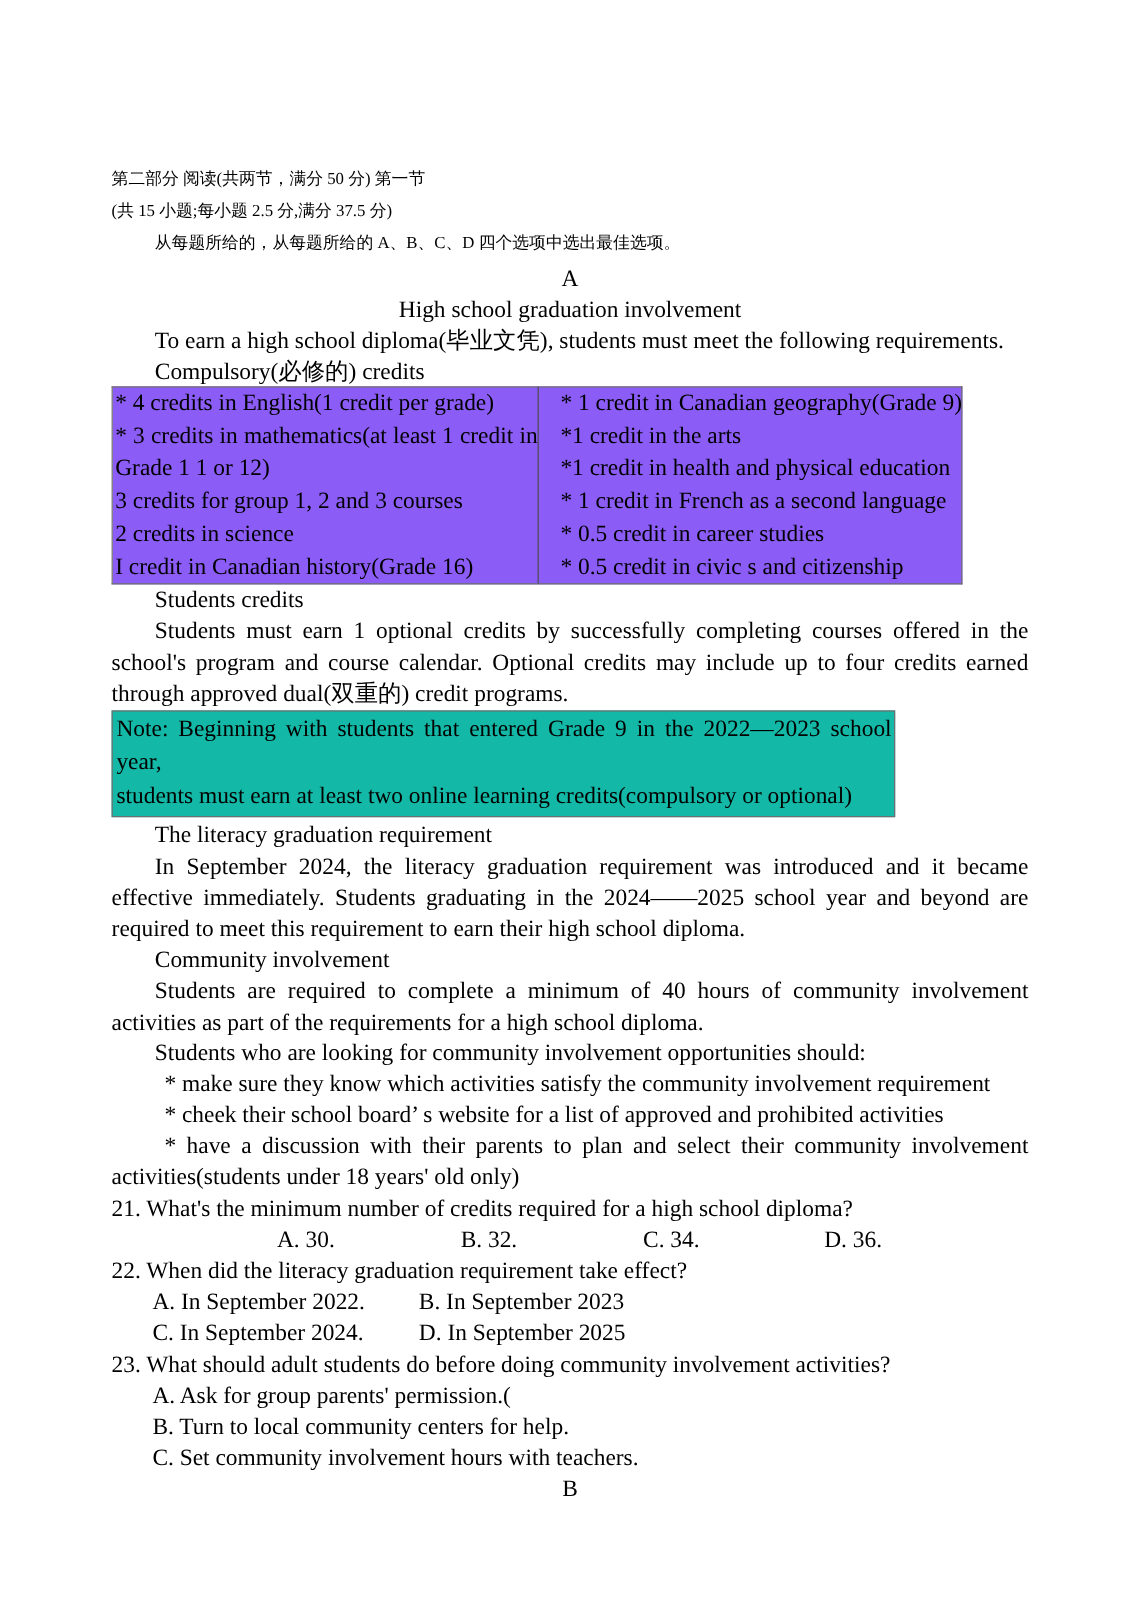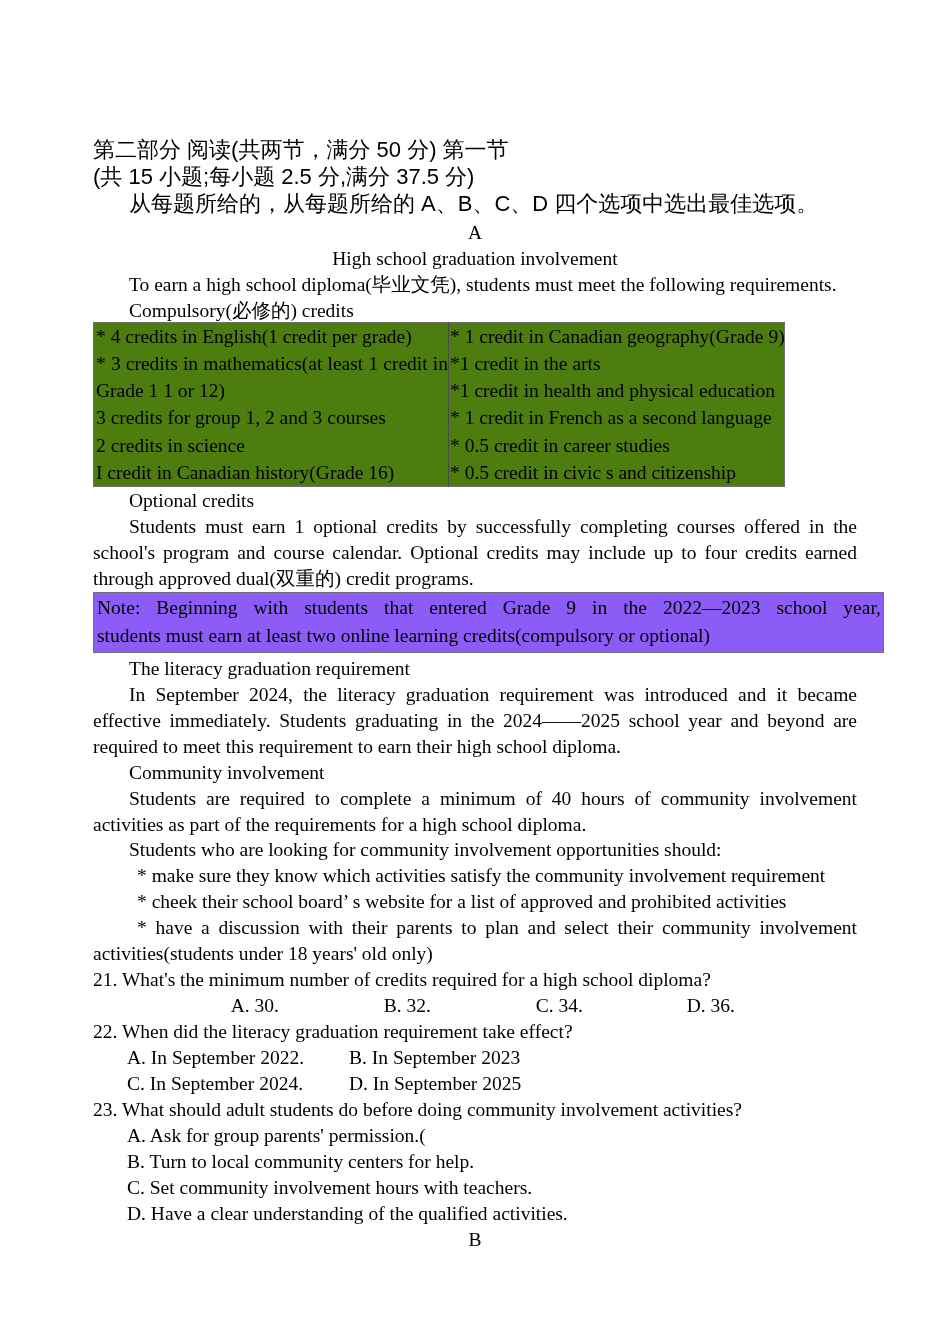--- a/index.html
+++ b/index.html
@@ -26,24 +26,24 @@
     padding: 0;
   }
 
   .content {
     position: absolute;
     left: 93px;
     top: 136px;
     width: 764px;
   }
   .cnline {
-    font-size: 22px;
+    font-size: 14px;
     line-height: 27px;
     margin: 0;
-    font-family: Liberation Sans, sans-serif;
+    font-family: Liberation Serif, serif;
     white-space: nowrap;
   }
 
   .para {
     font-size: 19.5px;
     line-height: 25.8px;
     margin: 0;
     text-align: justify;
     text-justify: inter-word;
     text-indent: 36px;
@@ -85,48 +85,48 @@
     margin: 0;
     background: #efefef;
     border: 1px solid #6f6f6f;
     table-layout: fixed;
     margin-top: -2px;
   }
   .credits-table td {
     border: none;
     vertical-align: top;
     padding: 0;
-    background: #4d7c0f;
+    background: #8b5cf6;
   }
   .credits-table td.left-col {
     width: 352px;
     border-right: 1px solid #4a4a4a;
     padding-left: 2px;
   }
   .credits-table td.right-col {
     width: 334px;
-    padding-left: 1px;
+    padding-left: 18px;
   }
   .cellline {
     font-size: 19.5px;
     line-height: 27.2px;
     margin: 0;
     white-space: nowrap;
   }
   .cellline.spread {
     white-space: normal;
     text-align: justify;
     text-align-last: justify;
   }
 
   
   .note-box {
-    width: 791px;
+    width: 653px;
     border: 1px solid #6f6f6f;
-    background: #8b5cf6;
+    background: #14b8a6;
     padding: 1px 2px 2px 3px;
     box-sizing: border-box;
     margin-top: 1px;
   }
   .note-line {
     font-size: 19.5px;
     line-height: 28px;
     margin: 0;
   }
   .note-line.j {
@@ -201,21 +201,21 @@
           <div class="cellline">* 1 credit in French as a second language</div>
           <div class="cellline">* 0.5 credit in career studies</div>
           <div class="cellline">* 0.5 credit in civic s and citizenship</div>
         </td>
       </tr>
     </tbody>
       </table>
 
     <div class="gap-xs"></div>
 
-    <div class="heading-inline">Optional credits</div>
+    <div class="heading-inline">Students credits</div>
     <div class="para">Students must earn 1 optional credits by successfully completing courses offered in the school's program and course calendar. Optional credits may include up to four credits earned through approved dual(双重的) credit programs.</div>
 
     <div class="note-box">
       <div class="note-line j">Note: Beginning with students that entered Grade 9 in the 2022—2023 school year,</div>
       <div class="note-line">students must earn at least two online learning credits(compulsory or optional)</div>
     </div>
 
     <div class="gap-s"></div>
 
     <div class="heading-inline">The literacy graduation requirement</div>
@@ -253,18 +253,17 @@
       <span class="opt2">D. In September 2025</span>
     </div>
 
     <div class="question">
       <span>23.</span>
       <span>What should adult students do before doing community involvement activities?</span>
     </div>
     <div class="opt-indent">A. Ask for group parents' permission.(</div>
     <div class="opt-indent">B. Turn to local community centers for help.</div>
     <div class="opt-indent">C. Set community involvement hours with teachers.</div>
-    <div class="opt-indent">D. Have a clear understanding of the qualified activities.</div>
 
     <div class="section-letter">B</div>
 
   </div>
 </div>
 
 </body></html>

